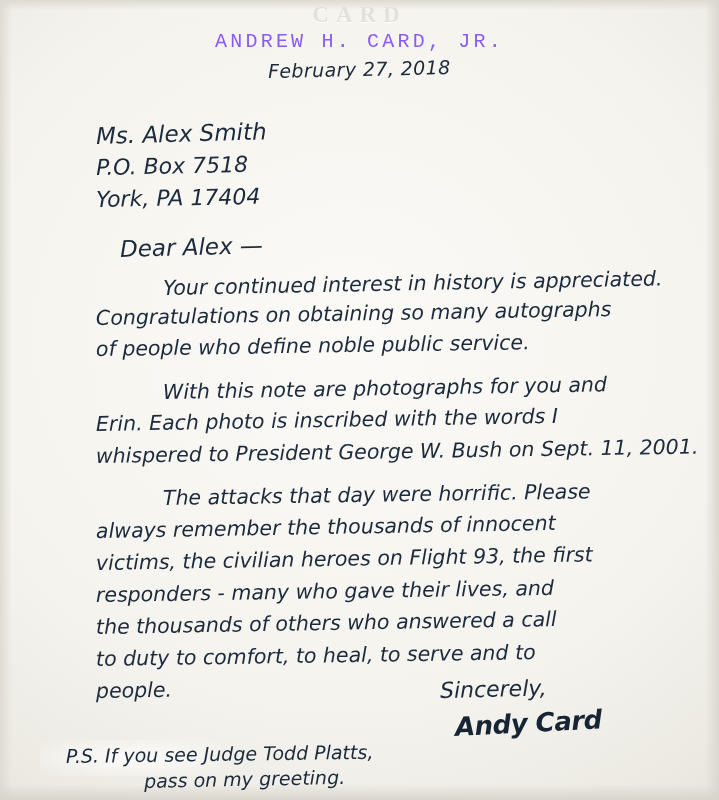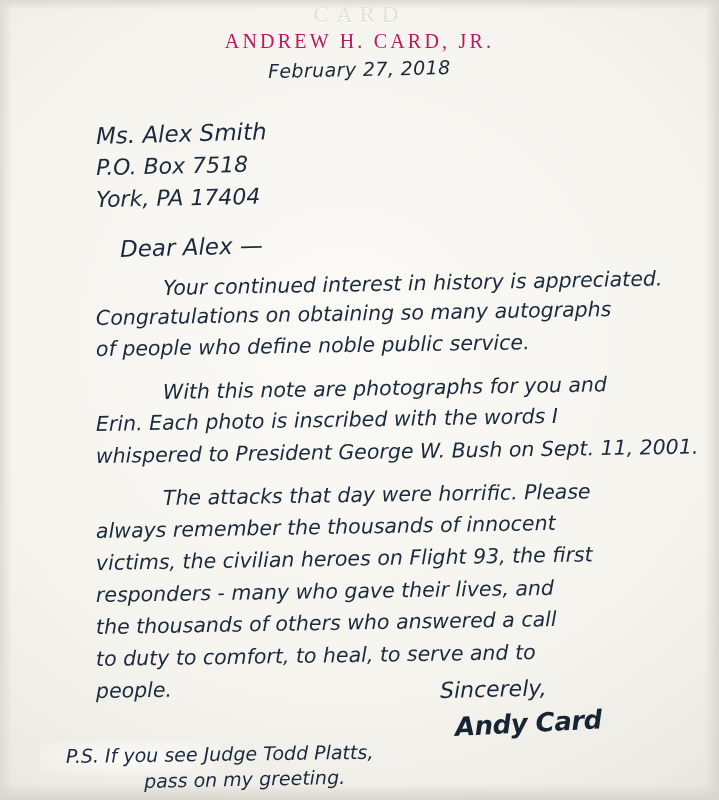--- a/index.html
+++ b/index.html
@@ -64,32 +64,33 @@
     left: 0;
     top: 2px;
     width: 719px;
     text-align: center;
     font-family: "Liberation Serif", serif;
     font-size: 23px;
     letter-spacing: 7px;
     color: #e3e1d9;
     text-shadow: 0 1px 0 #ffffff;
     user-select: none;
+    font-weight: bold;
   }
 
   .letterhead {
     position: absolute;
     left: 0;
     top: 30px;
     width: 719px;
     text-align: center;
-    font-family: Liberation Serif, serif;
+    font-family: Liberation Mono, monospace;
     font-size: 20px;
     letter-spacing: 3.2px;
-    color: #be185d;
+    color: #8b5cf6;
     font-weight: 400;
   }
 
   
   .hw {
     position: absolute;
     font-family: "DejaVu Sans", sans-serif;
     color: #1b2a3c;
     font-style: italic;
     white-space: nowrap;

